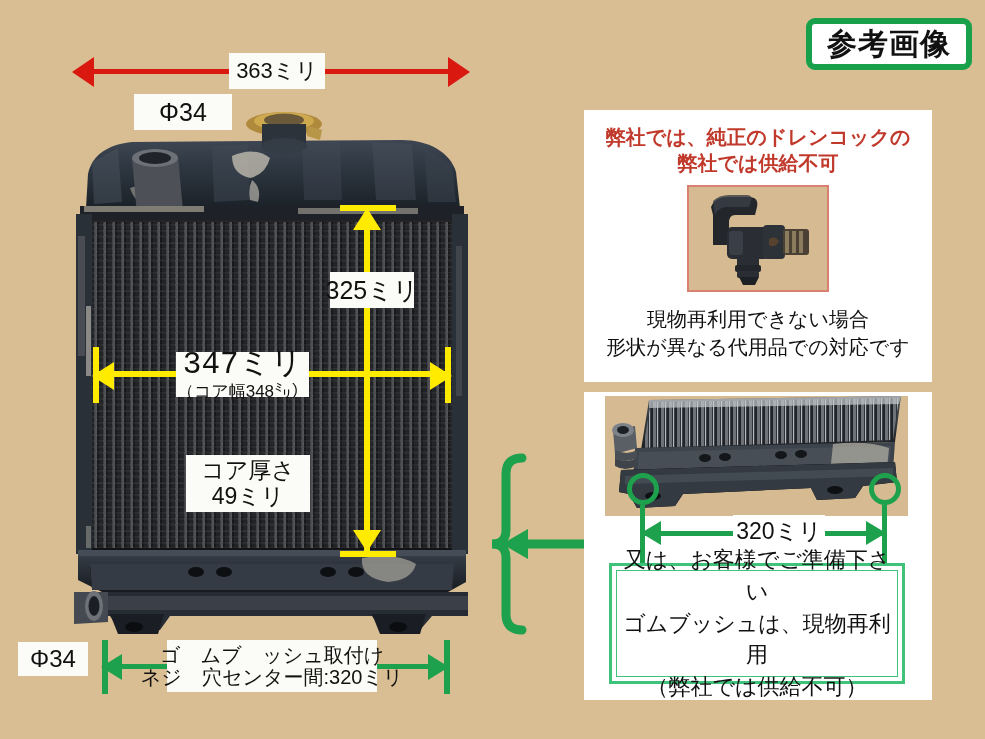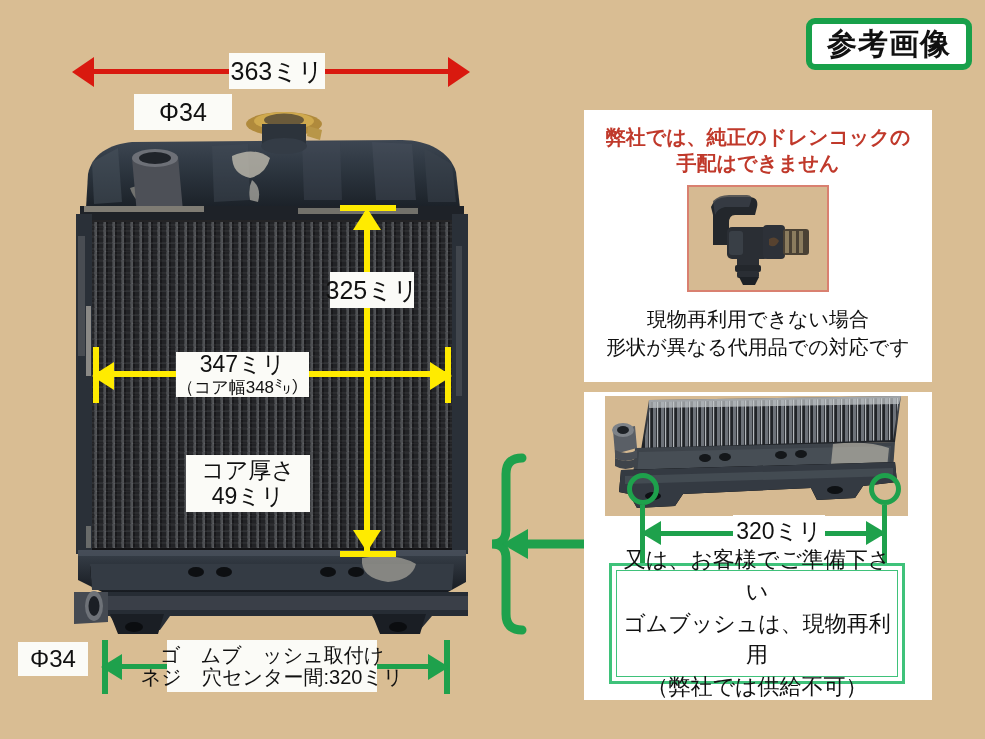--- a/index.html
+++ b/index.html
@@ -40,21 +40,21 @@
   #red-line{
     position:absolute;left:78px;top:69px;width:386px;height:5px;background:#d9190f;
   }
   .arrow-h{position:absolute;width:0;height:0;}
   #red-arrow-l{left:72px;top:57px;
     border-top:15px solid transparent;border-bottom:15px solid transparent;
     border-right:22px solid #d9190f;}
   #red-arrow-r{left:448px;top:57px;
     border-top:15px solid transparent;border-bottom:15px solid transparent;
     border-left:22px solid #d9190f;}
-  #lbl-363{left:229px;top:53px;width:96px;height:36px;font-size:25px;}
+  #lbl-363{left:229px;top:53px;width:96px;height:36px;font-size:22px;}
 
   
   #lbl-phi34-top{left:134px;top:94px;width:98px;height:36px;font-size:25px;}
 
   
   #yel-v-line{position:absolute;left:364px;top:212px;width:6px;height:343px;background:#ffeb00;}
   #yel-v-cap-top{position:absolute;left:340px;top:205px;width:56px;height:6px;background:#ffeb00;}
   #yel-v-cap-bot{position:absolute;left:340px;top:551px;width:56px;height:6px;background:#ffeb00;}
   #yel-arrow-up{position:absolute;left:353px;top:208px;width:0;height:0;
     border-left:14px solid transparent;border-right:14px solid transparent;
@@ -68,21 +68,21 @@
   #yel-h-line{position:absolute;left:96px;top:371px;width:352px;height:6px;background:#ffeb00;}
   #yel-h-cap-l{position:absolute;left:93px;top:347px;width:6px;height:56px;background:#ffeb00;}
   #yel-h-cap-r{position:absolute;left:445px;top:347px;width:6px;height:56px;background:#ffeb00;}
   #yel-arrow-l{position:absolute;left:92px;top:362px;width:0;height:0;
     border-top:14px solid transparent;border-bottom:14px solid transparent;
     border-right:22px solid #ffeb00;}
   #yel-arrow-r{position:absolute;left:430px;top:362px;width:0;height:0;
     border-top:14px solid transparent;border-bottom:14px solid transparent;
     border-left:22px solid #ffeb00;}
   #lbl-347{left:176px;top:352px;width:133px;height:45px;}
-  #lbl-347 .l1{font-size:23px;}
+  #lbl-347 .l1{font-size:31px;font-family:Liberation Mono, monospace;}
   #lbl-347 .l2{font-size:17px;}
 
   
   #lbl-core{left:186px;top:455px;width:124px;height:57px;font-size:23px;}
 
   
   #lbl-phi34-bot{left:18px;top:642px;width:70px;height:34px;font-size:24px;}
   #grn-b-line{position:absolute;left:104px;top:664px;width:345px;height:5px;background:#1ea14c;}
   #grn-b-cap-l{position:absolute;left:102px;top:640px;width:6px;height:54px;background:#1ea14c;}
   #grn-b-cap-r{position:absolute;left:444px;top:640px;width:6px;height:54px;background:#1ea14c;}
@@ -292,21 +292,21 @@
       <path d="M42,58 q-16,0 -16,16 l0,56 q0,14 -14,14 q14,0 14,14 l0,56 q0,16 16,16" fill="none" stroke="#1ea14c" stroke-width="9" stroke-linecap="round"></path>
       <path d="M118,6 l0,138 l-70,0" fill="none" stroke="#1ea14c" stroke-width="9"></path>
       <path d="M22,144 l26,-15 l0,30 Z" fill="#1ea14c"></path>
     </svg>
   </div>
 
   <div class="panel" id="panel-top"></div>
 
   <div id="drain-warning">
     <div>弊社では、純正のドレンコックの</div>
-    <div>手配はできません</div>
+    <div>弊社では供給不可</div>
   </div>
 
   <div id="drain-photo">
     <svg width="138" height="103" viewBox="0 0 138 103">
       <rect width="138" height="103" fill="#d6ba92"></rect>
       <path d="M22,20 q4,-10 16,-10 l22,0 q10,0 8,10 l-2,8 l-20,0 q-6,0 -6,8 l0,22 l-16,0 l0,-30 Z" fill="#23272c"></path>
       <path d="M24,14 q6,-6 16,-6 l18,0 q6,0 4,6 l-2,6 l-24,0 q-8,2 -10,8 Z" fill="#3a4048" opacity="0.8"></path>
       <rect x="38" y="40" width="42" height="32" rx="5" fill="#2a2e34"></rect>
       <rect x="40" y="44" width="14" height="24" rx="3" fill="#3d434b" opacity="0.8"></rect>
       <rect x="74" y="38" width="22" height="34" rx="4" fill="#2d3138"></rect>

